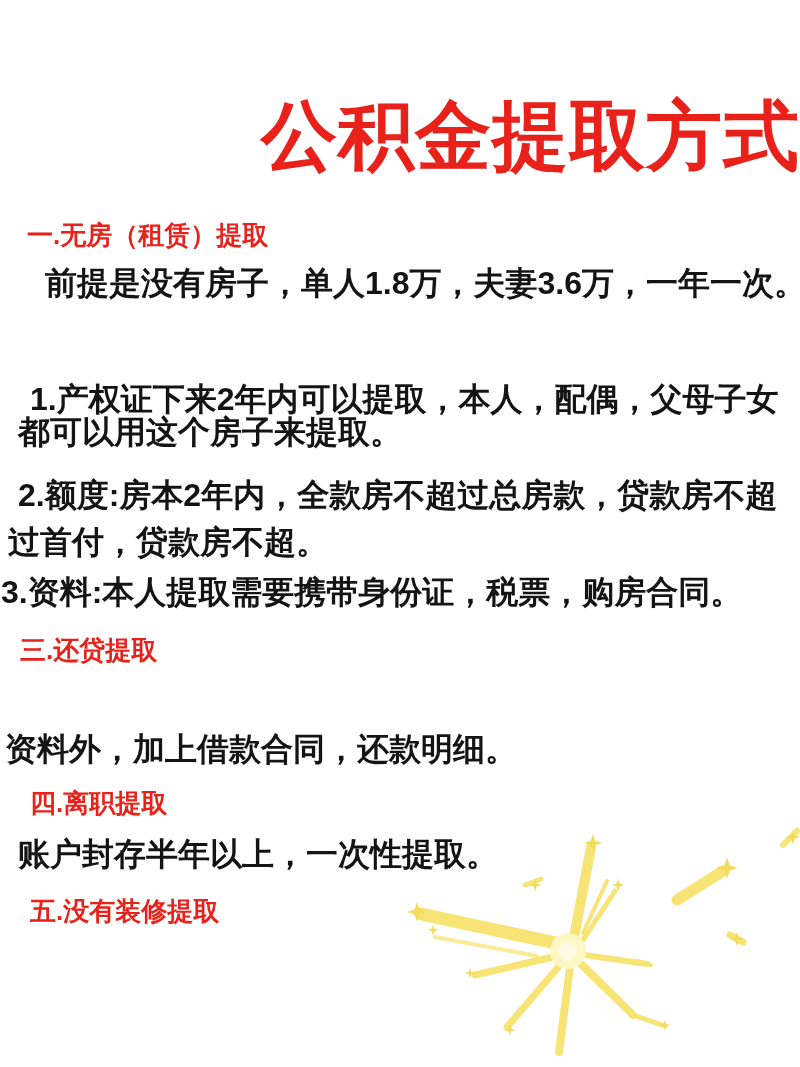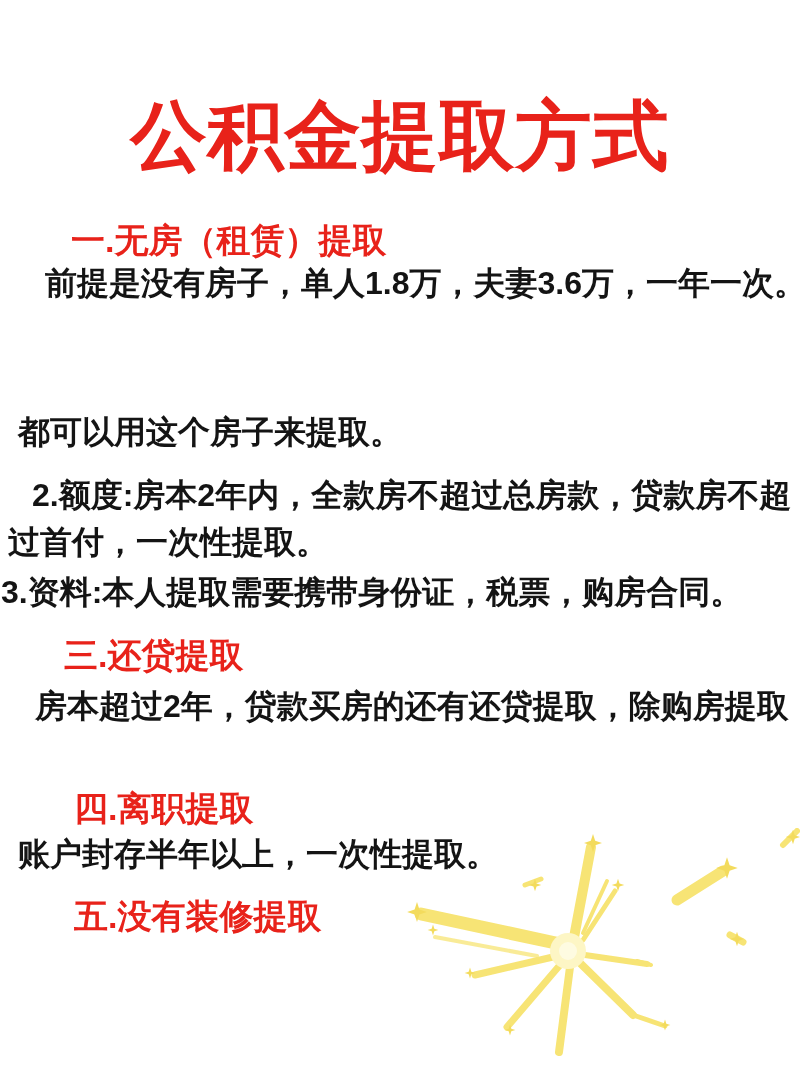--- a/index.html
+++ b/index.html
@@ -9,48 +9,49 @@
   html,body{margin:0;padding:0;background:#ffffff;}
   body{
     width:800px;height:1067px;overflow:hidden;
     font-family:"Liberation Sans","DejaVu Sans",sans-serif;
   }
   .poster{
     position:relative;width:800px;height:1067px;background:#ffffff;
   }
   .abs{position:absolute;white-space:nowrap;line-height:1.15;}
   .title{
-    left:0;top:92px;width:800px;text-align:center;
+    left:0;top:92px;width:800px;text-align:right;
     color:var(--red);font-size:76px;font-weight:900;letter-spacing:1px;
   }
   .sec{
-    color:var(--red);font-size:34px;font-weight:800;margin-left:44px;
+    color:var(--red);font-size:26px;font-weight:800;
   }
   .ln{
     color:var(--ink);font-size:32px;font-weight:700;
   }
   .decor{position:absolute;left:375px;top:815px;width:425px;height:252px;pointer-events:none;}
 </style>
 </head>
 <body>
 
 <div class="poster">
 
   <div class="abs title">公积金提取方式</div>
 
   <div class="abs sec" style="left:27px;top:221px;">一.无房（租赁）提取</div>
   <div class="abs ln" style="left:45px;top:265px;">前提是没有房子，单人1.8万，夫妻3.6万，一年一次。</div>
 
+  <div class="abs ln" style="left:30px;top:381px;">1.产权证下来2年内可以提取，本人，配偶，父母子女</div>
   <div class="abs ln" style="left:18px;top:414px;">都可以用这个房子来提取。</div>
-  <div class="abs ln" style="left:32px;top:477px;text-align:right;">2.额度:房本2年内，全款房不超过总房款，贷款房不超</div>
-  <div class="abs ln" style="left:8px;top:524px;">过首付，一次性提取。</div>
+  <div class="abs ln" style="left:18px;top:477px;text-align:right;">2.额度:房本2年内，全款房不超过总房款，贷款房不超</div>
+  <div class="abs ln" style="left:8px;top:524px;">过首付，贷款房不超。</div>
   <div class="abs ln" style="left:1px;top:574px;">3.资料:本人提取需要携带身份证，税票，购房合同。</div>
 
   <div class="abs sec" style="left:20px;top:636px;">三.还贷提取</div>
-  <div class="abs ln" style="left:35px;top:688px;">房本超过2年，贷款买房的还有还贷提取，除购房提取</div>
+  <div class="abs ln" style="left:5px;top:731px;">资料外，加上借款合同，还款明细。</div>
 
   <div class="abs sec" style="left:30px;top:789px;">四.离职提取</div>
   <div class="abs sec" style="left:30px;top:897px;">五.没有装修提取</div>
 
   <div class="abs ln" style="left:18px;top:836px;">账户封存半年以上，一次性提取。</div>
 
   <svg class="decor" viewBox="0 0 425 252" xmlns="http://www.w3.org/2000/svg">
     <g opacity="0.95">
       <g stroke="#f7e36e" stroke-linecap="round" fill="none">
 

